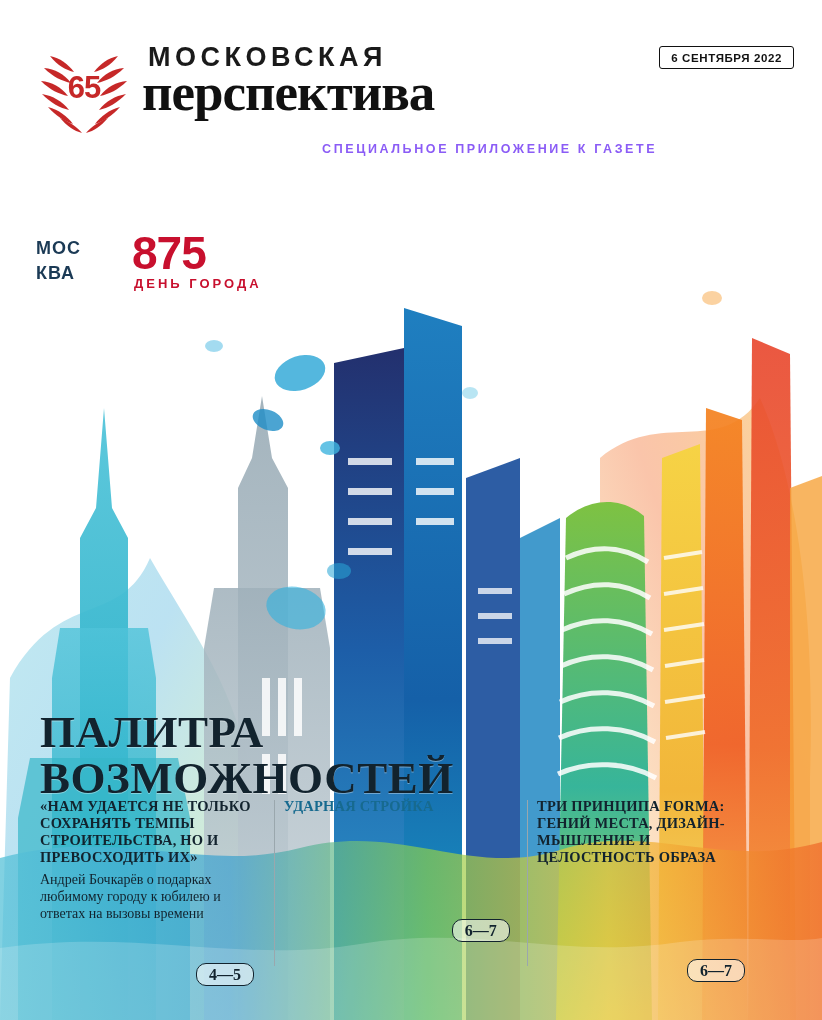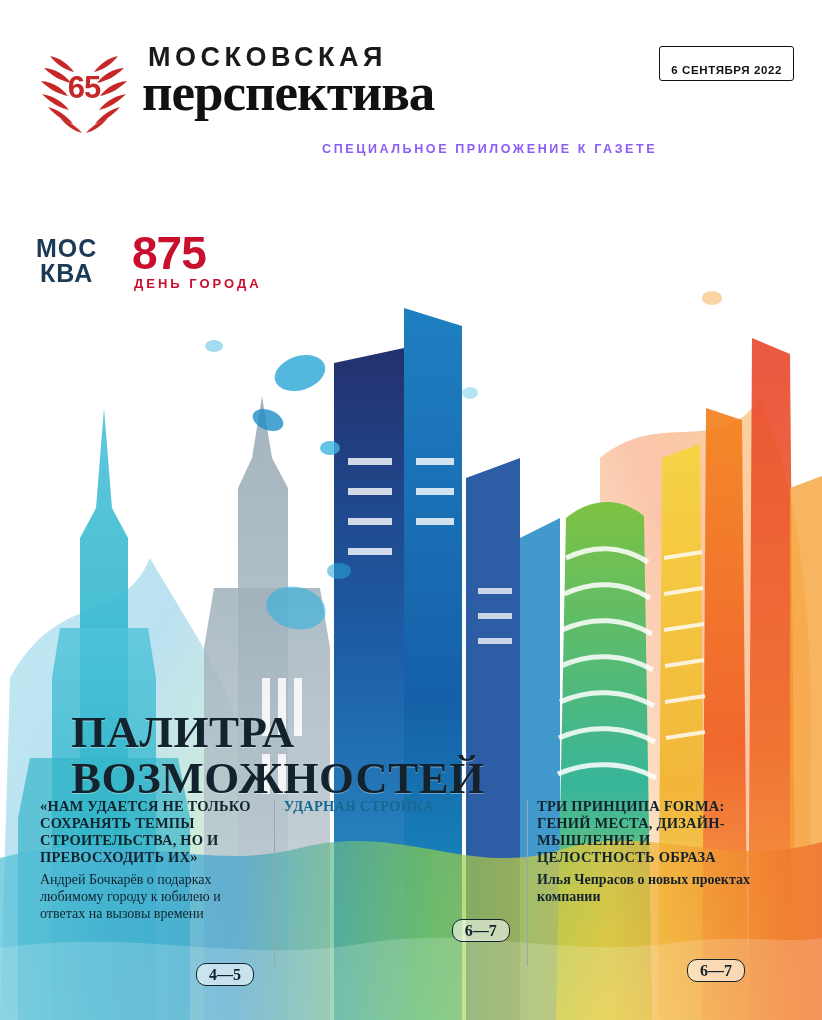--- a/index.html
+++ b/index.html
@@ -46,41 +46,40 @@
   }
   .brand-sub{
     position:absolute;left:322px;top:142px;
     font-family:"Liberation Sans", sans-serif;
     font-weight:bold;font-size:12.5px;letter-spacing:2.6px;
     color:#8b5cf6;
   }
   .date-box{
     position:absolute;right:28px;top:46px;
     border:1.5px solid #111;border-radius:3px;
-    padding:17px 11px 4px 11px;
+    padding:5px 11px 4px 11px;
     font-family:"Liberation Sans", sans-serif;
     font-weight:bold;font-size:11.5px;letter-spacing:.6px;
     color:#111;
   }
 
   
   .art{
     position:absolute;left:0;top:158px;width:822px;height:862px;
     overflow:hidden;
   }
   .art svg{display:block;}
 
   
   .headline{
     position:absolute;left:40px;top:710px;z-index:30;
     font-family:"Liberation Serif", serif;
     font-weight:bold;color:#12232e;
     font-size:45px;line-height:1.02;letter-spacing:.5px;
     text-shadow:0 1px 0 rgba(255,255,255,.35);
-    margin-left:31px;
   }
   .headline div{white-space:nowrap;}
 
   
   .teasers{
     position:absolute;left:40px;top:798px;width:746px;height:186px;z-index:30;
     display:flex;
   }
   .col{position:relative;padding-right:18px;}
   .col.c1{width:228px;}
@@ -115,22 +114,22 @@
   .pages.p2{left:178px;bottom:42px;}
   .pages.p3{left:160px;bottom:2px;}
 
   
   .logo875{
     position:absolute;left:36px;top:236px;width:240px;height:68px;z-index:32;
   }
   .mk{
     position:absolute;left:0;top:0;
     font-family:"Liberation Sans", sans-serif;
-    font-weight:bold;font-size:25px;line-height:25px;
-    color:#1b3a55;letter-spacing:1px;text-align:center;
+    font-weight:bold;font-size:18px;line-height:25px;
+    color:#1b3a55;letter-spacing:1px;
   }
   .mk span{display:block;}
   .num875{
     position:absolute;left:96px;top:-6px;
     font-family:"Liberation Sans", sans-serif;
     font-weight:bold;font-size:46px;line-height:46px;
     color:#c8102e;letter-spacing:-1px;
   }
   .den{
     position:absolute;left:98px;top:40px;
@@ -344,19 +343,18 @@
 
     <div class="col c2">
       <div class="divider"></div>
       <div class="t-head blue">УДАРНАЯ СТРОЙКА</div>
       <div class="pages p2">6—7</div>
     </div>
 
     <div class="col c3">
       <div class="divider"></div>
       <div class="t-head">ТРИ ПРИНЦИПА FORMA: ГЕНИЙ МЕСТА, ДИЗАЙН-МЫШЛЕНИЕ И ЦЕЛОСТНОСТЬ ОБРАЗА</div>
-      <div class="t-body bold">Илья Чепрасов о новых проектах компании</div>
       <div class="pages p3">6—7</div>
     </div>
 
   </div>
 
 </div>
 
 </body></html>

